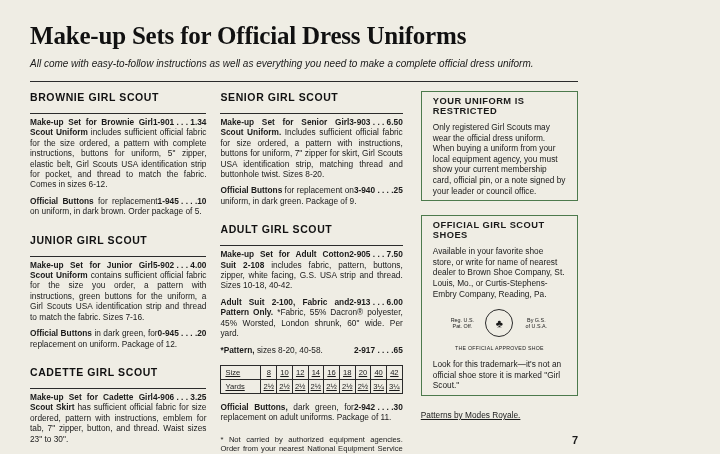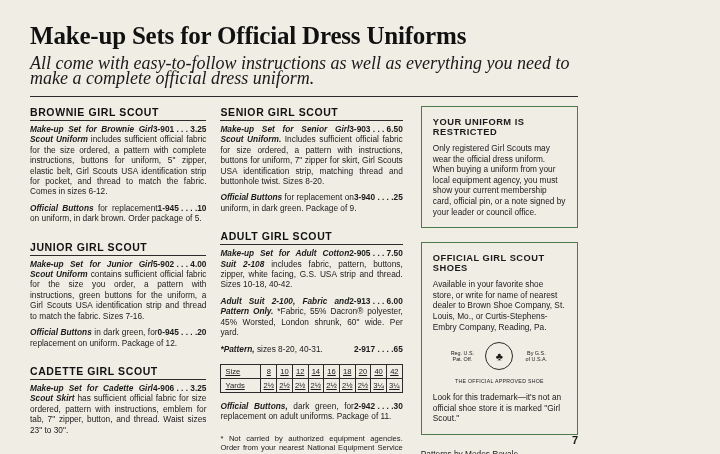--- a/index.html
+++ b/index.html
@@ -18,23 +18,23 @@
   }
   .title{
     font-family:"Liberation Serif", serif;
     font-size:25px;
     font-weight:700;
     letter-spacing:-0.2px;
     margin:0 0 6px 0;
     color:#111;
   }
   .subtitle{
-    font-family:Liberation Serif, serif;
+    font-family:Liberation Sans, sans-serif;
     font-style:italic;
-    font-size:18px;
+    font-size:10px;
     line-height:15px;
     margin:0 0 10px 0;
     color:#1a1a1a;
   }
   .rule{
     border:0;border-top:1px solid #2b2b2b;
     margin:0 0 9px 0;
   }
   .cols{
     display:flex;
@@ -45,32 +45,32 @@
   }
   .col1{width:225px;padding-right:14px;}
   .col2{width:232px;padding-right:14px;}
   .col3{width:192px;padding-left:4px;}
 
   h2.sec{
     font-size:10.5px;
     font-weight:700;
     letter-spacing:0.6px;
     margin:0 0 3px 0;
-    padding-bottom:2px;
+    padding-bottom:10px;
     border-bottom:1px solid #2b2b2b;
     color:#111;
   }
   .block{margin-bottom:11px;}
   p.body{
     font-size:8.3px;
     line-height:10.4px;
     margin:0 0 6px 0;
     text-align:justify;
   }
-  .lead{font-weight:700;font-style:italic;}
+  .lead{font-weight:700;}
   .price{
     float:right;
     font-weight:700;
     white-space:nowrap;
   }
   .note{
     font-size:7.6px;
     line-height:9.6px;
     margin:6px 0 0 0;
     text-align:justify;
@@ -91,21 +91,21 @@
     padding:2px 1px;
     text-align:center;
   }
   table.sizes td.lbl{
     text-align:left;
     padding-left:4px;
     width:34px;
   }
   .boxed{
     border:1px solid #4c7a4c;
-    padding:10px 11px;
+    padding:4px 11px;
     margin-bottom:14px;
     background:#efede4;
   }
   .boxed h3{
     font-size:9.3px;
     font-weight:700;
     letter-spacing:0.5px;
     margin:0 0 6px 0;
   }
   .boxed p{
@@ -163,21 +163,21 @@
   <p class="subtitle">All come with easy-to-follow instructions as well as everything you need to make a complete official dress uniform.</p>
   <hr class="rule">
 
   <div class="cols">
 
     <div class="col col1">
 
       <div class="block">
         <h2 class="sec">BROWNIE GIRL SCOUT</h2>
         <p class="body">
-          <span class="price">3-901 . . . 3.25</span>
+          <span class="price">1-901 . . . 1.34</span>
           <span class="lead">Make-up Set for Brownie Girl Scout Uniform</span><span> includes sufficient official fabric for the size ordered, a pattern with complete instructions, buttons for uniform, 5" zipper, elastic belt, Girl Scouts USA identification strip for pocket, and thread to match the fabric. Comes in sizes 6-12.</span>
         </p>
         <div class="clear"></div>
         <p class="body">
           <span class="price">1-945 . . . .10</span>
           <span class="lead">Official Buttons</span><span> for replacement on uniform, in dark brown. Order package of 5.</span>
         </p>
         <div class="clear"></div>
       </div>
 
@@ -229,21 +229,21 @@
           <span class="lead">Make-up Set for Adult Cotton Suit 2-108</span><span> includes fabric, pattern, buttons, zipper, white facing, G.S. USA strip and thread. Sizes 10-18, 40-42.</span>
         </p>
         <div class="clear"></div>
         <p class="body">
           <span class="price">2-913 . . . 6.00</span>
           <span class="lead">Adult Suit 2-100, Fabric and Pattern Only.</span><span> *Fabric, 55% Dacron® polyester, 45% Worsted, London shrunk, 60" wide. Per yard.</span>
         </p>
         <div class="clear"></div>
         <p class="body">
           <span class="price">2-917 . . . .65</span>
-          <span class="lead">*Pattern,</span><span> sizes 8-20, 40-31.</span>
+          <span class="lead">*Pattern,</span><span> sizes 8-20, 40-58.</span>
         </p>
         <div class="clear"></div>
 
         <table class="sizes">
           <tbody>
               <tr>
             <td class="lbl">Size</td>
             <td>8</td>
             <td>10</td>
             <td>12</td>

